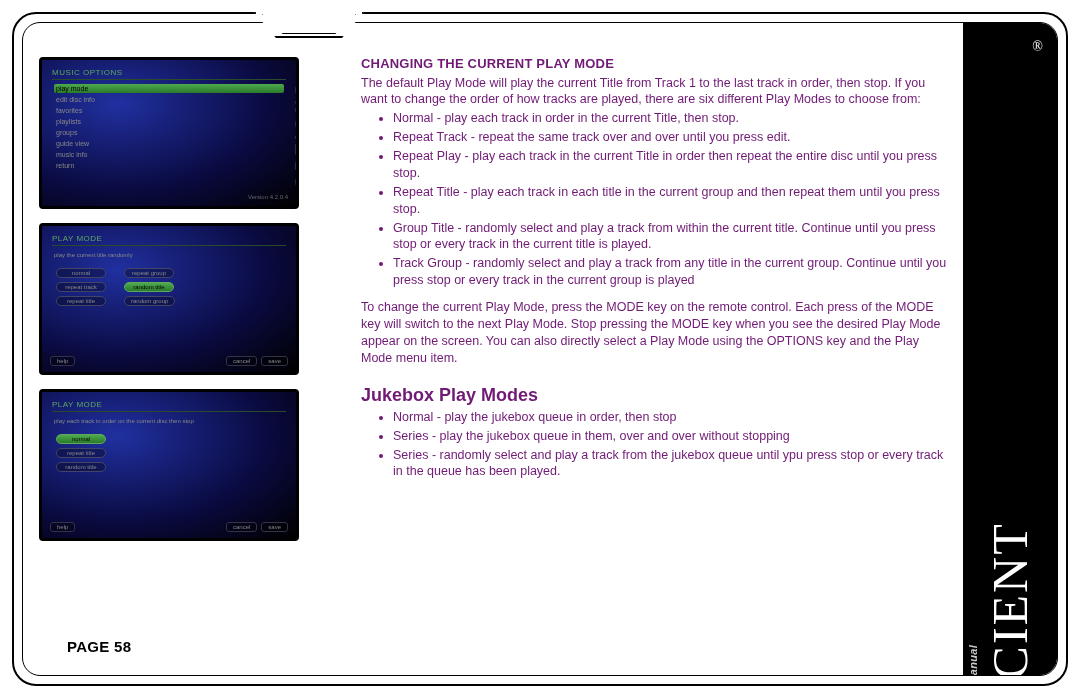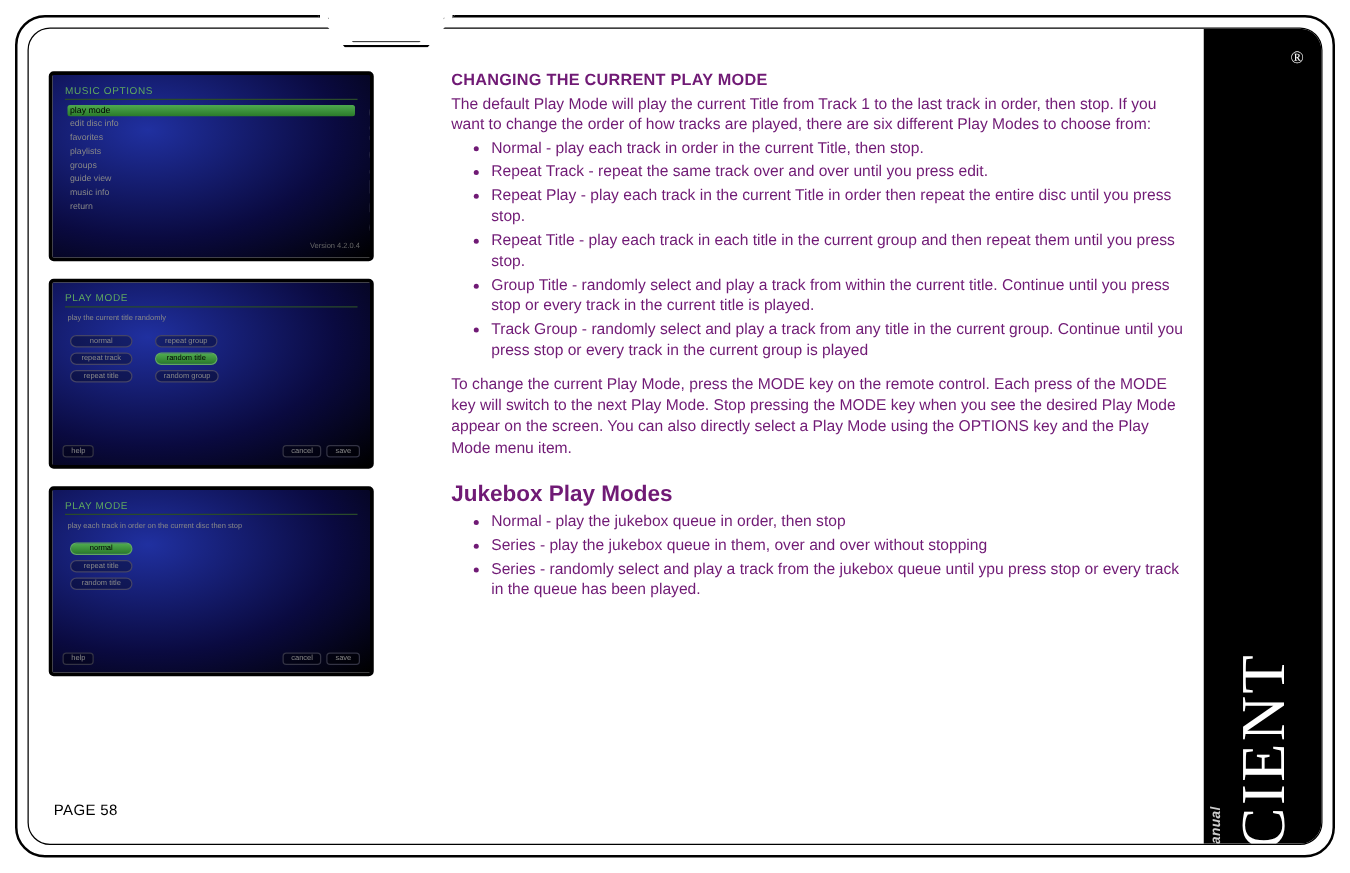--- a/index.html
+++ b/index.html
@@ -216,24 +216,24 @@
     color: #ccc;
     font-size: 11px;
     font-style: italic;
     font-weight: bold;
     white-space: nowrap;
     letter-spacing: 0.3px;
   }
 
   .page-num {
     position: absolute;
-    left: 20px;
+    left: 44px;
     bottom: 20px;
-    font-size: 12px;
-    font-weight: normal;
+    font-size: 15px;
+    font-weight: bold;
     letter-spacing: 0.3px;
   }
 </style>
 </head>
 <body>
 
 <div class="outer-frame">
   <div class="tab-notch"></div>
   <div class="tab-notch-inner"></div>
   <div class="inner-frame">

